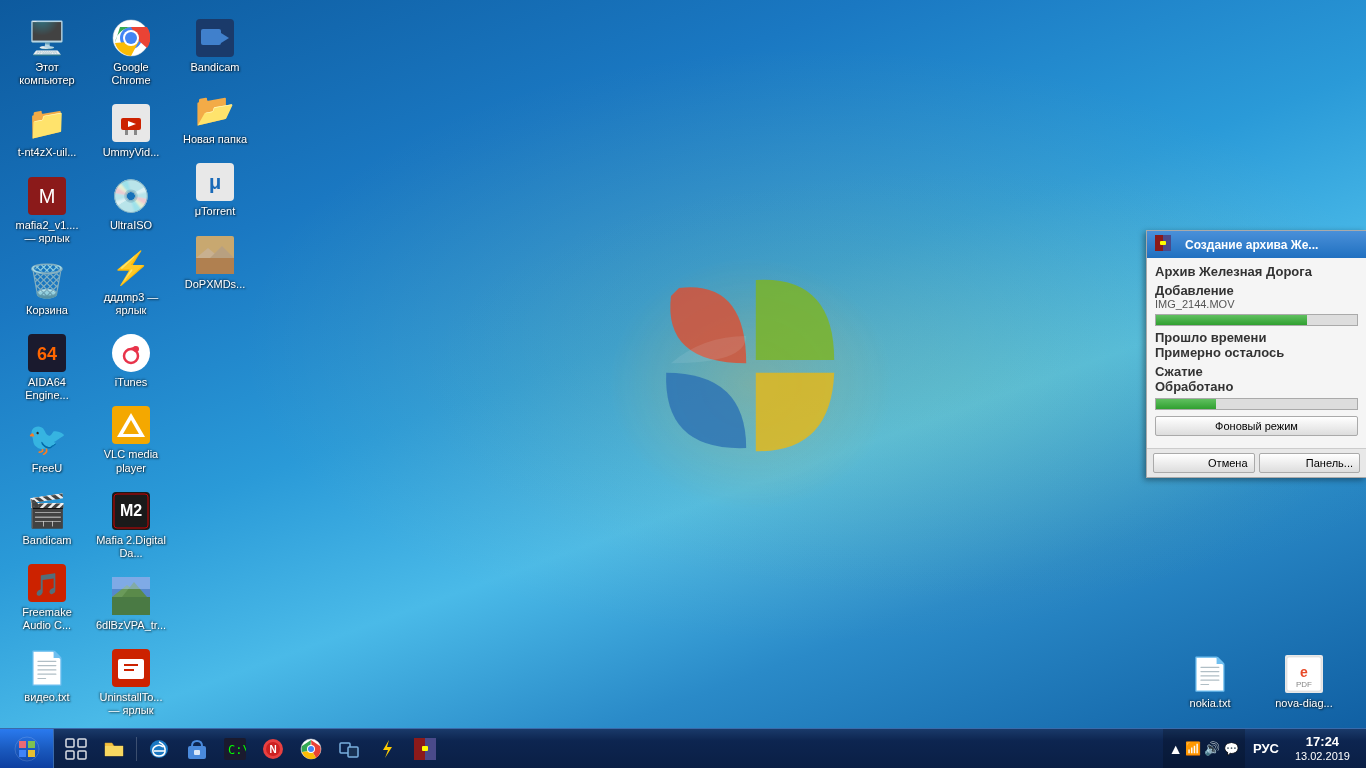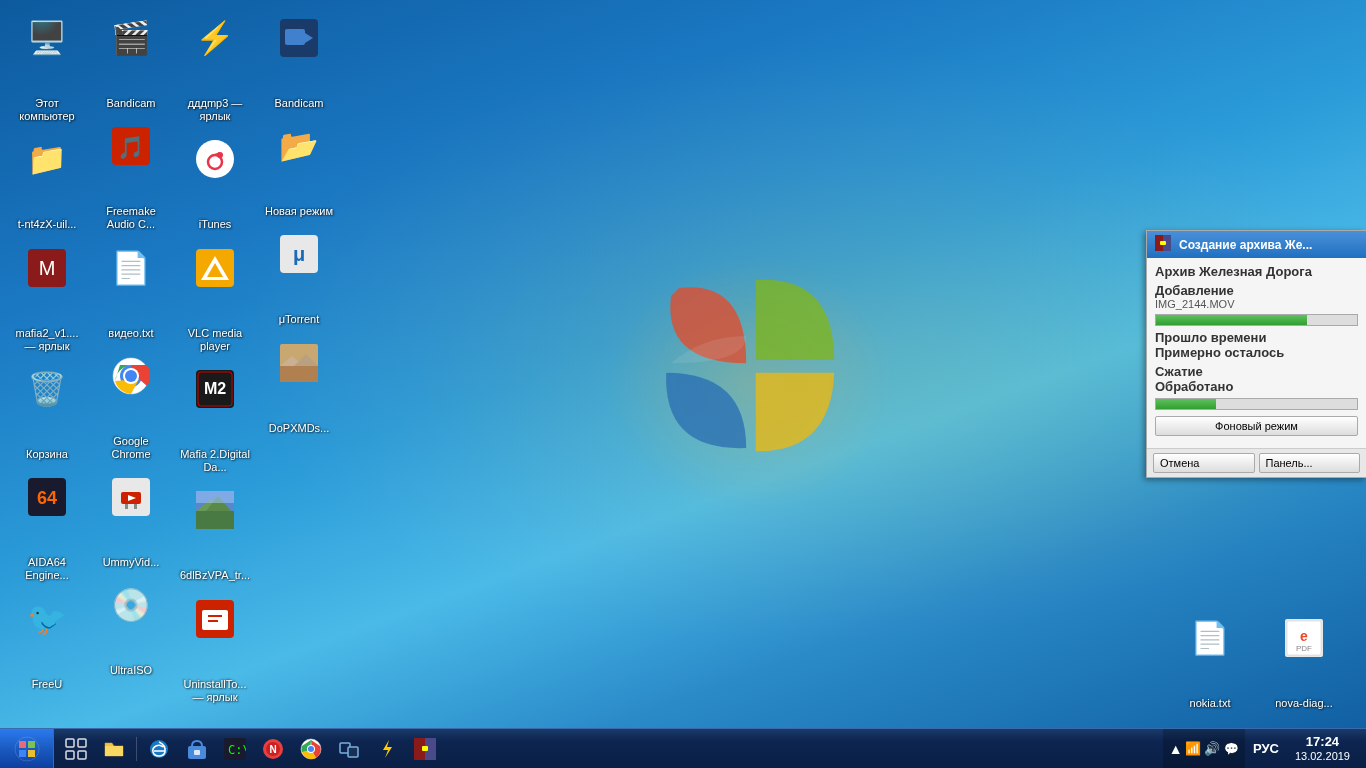--- a/index.html
+++ b/index.html
@@ -74,21 +74,20 @@
     }
 
     .icon-label {
       font-size: 11px;
       color: white;
       text-align: center;
       text-shadow: 1px 1px 2px rgba(0,0,0,0.8), -1px -1px 2px rgba(0,0,0,0.5);
       line-height: 1.2;
       word-break: break-word;
       max-width: 76px;
-      margin-top: 36px;
     }
 
     
     .desktop-icons-right {
       position: absolute;
       bottom: 50px;
       right: 20px;
       display: flex;
       flex-direction: row;
       gap: 10px;
@@ -109,21 +108,21 @@
     }
 
     .winrar-header {
       background: linear-gradient(180deg, #4a90d9 0%, #2070c0 100%);
       color: white;
       padding: 4px 8px;
       font-size: 12px;
       font-weight: bold;
       display: flex;
       align-items: center;
-      gap: 8px;
+      gap: 14px;
     }
 
     .winrar-body {
       padding: 6px 8px;
       background: #f5f5f5;
     }
 
     .winrar-row {
       display: flex;
       flex-direction: column;
@@ -162,21 +161,21 @@
     }
 
     .winrar-btn {
       flex: 1;
       padding: 3px 6px;
       font-size: 11px;
       background: linear-gradient(180deg, #fff 0%, #ddd 100%);
       border: 1px solid #aaa;
       cursor: pointer;
       border-radius: 2px;
-      text-align: left;
+      text-align: right;
     }
 
     .winrar-background-btn {
       width: 100%;
       padding: 3px 6px;
       font-size: 11px;
       background: linear-gradient(180deg, #fff 0%, #ddd 100%);
       border: 1px solid #aaa;
       cursor: pointer;
       border-radius: 2px;
@@ -472,21 +471,21 @@
         <svg width="38" height="38" viewBox="0 0 38 38">
           <rect width="38" height="38" rx="4" fill="#1a3a6a"></rect>
           <rect x="5" y="10" width="20" height="16" rx="2" fill="#4080cc"></rect>
           <polygon points="25,14 33,19 25,24" fill="#4080cc"></polygon>
         </svg>
       </div>
       <div class="icon-label">Bandicam</div>
     </div>
     <div class="icon" style="order:22">
       <div class="icon-img">📂</div>
-      <div class="icon-label">Новая режим</div>
+      <div class="icon-label">Новая папка</div>
     </div>
     <div class="icon" style="order:26">
       <div class="icon-img">
         <svg width="38" height="38" viewBox="0 0 38 38">
           <rect width="38" height="38" rx="4" fill="#e8e8e8"></rect>
           <text x="19" y="26" text-anchor="middle" font-size="20" fill="#1a6ab8" font-weight="bold">μ</text>
         </svg>
       </div>
       <div class="icon-label">μTorrent</div>
     </div>

